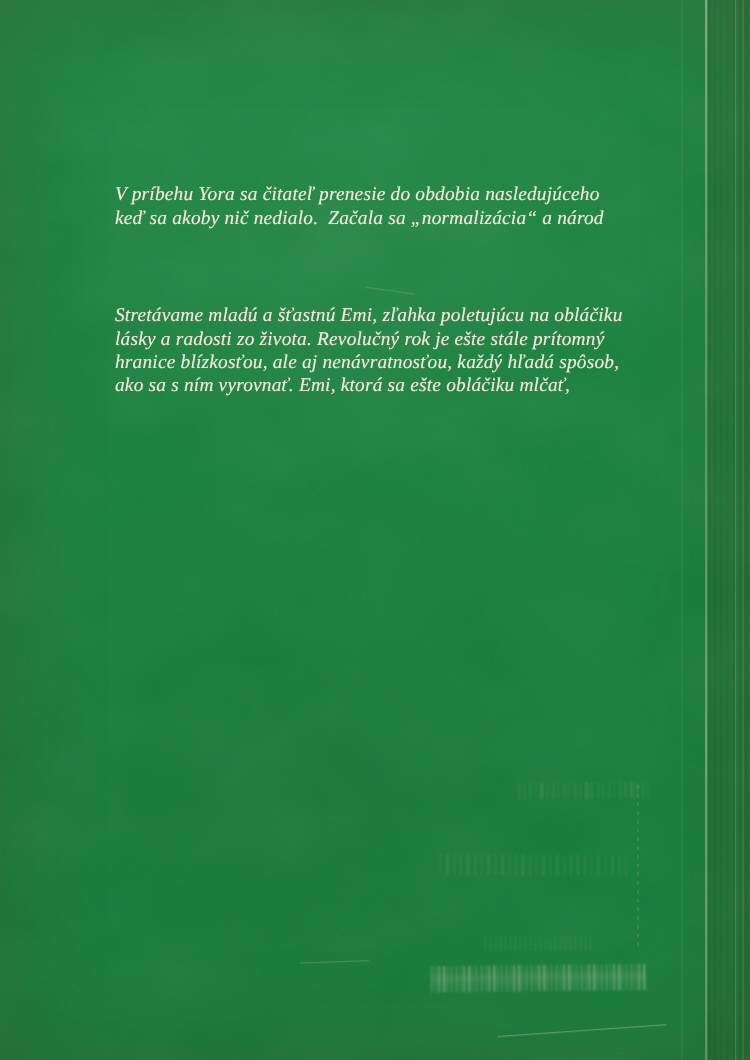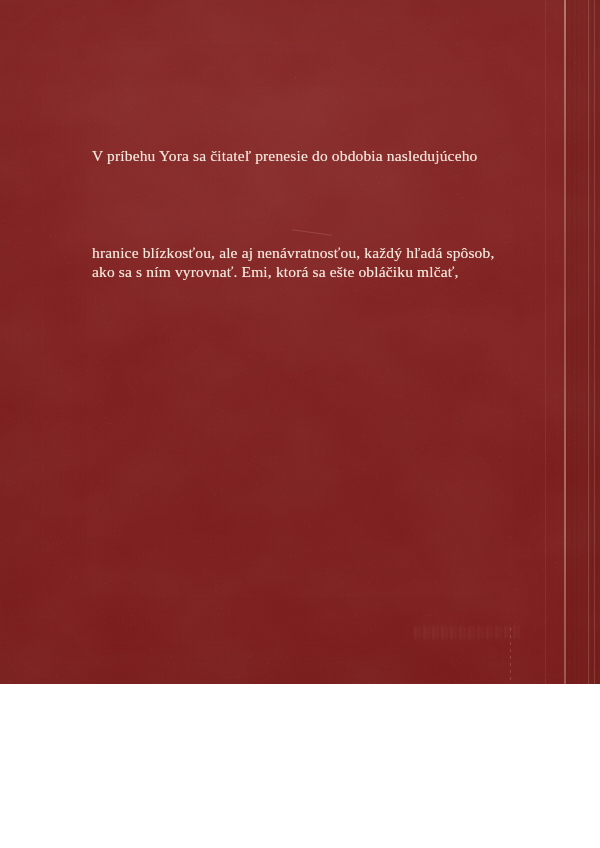--- a/index.html
+++ b/index.html
@@ -3,24 +3,25 @@
 <meta charset="utf-8">
 <style>
   html, body { margin: 0; padding: 0; }
   body {
     width: 600px; height: 848px;
     font-family: "Liberation Serif", "DejaVu Serif", serif;
     background: #ffffff;
   }
   .cover {
     position: relative;
-    width: 600px; height: 684px;
-    background: #7f1d1d;
+    width: 600px; height: 848px;
+    background: #15803d;
     overflow: hidden;
     box-shadow: inset 0 0 90px rgba(95,32,22,0.20);
+    font-style: italic;
   }
   
   .tone {
     position: absolute; inset: 0;
     background:
       radial-gradient(ellipse 420px 300px at 45% 22%, rgba(255,235,225,0.05), rgba(255,235,225,0) 70%),
       radial-gradient(ellipse 500px 380px at 40% 75%, rgba(70,20,12,0.05), rgba(70,20,12,0) 70%),
       linear-gradient(180deg, rgba(255,240,230,0.03), rgba(60,15,8,0.04));
     pointer-events: none;
   }
@@ -139,23 +140,26 @@
         <feColorMatrix in="m" type="matrix" values="0 0 0 0 1  0 0 0 0 0.9  0 0 0 0 0.84  0 0 0 0.10 0"></feColorMatrix>
       </filter>
     </defs>
     <rect width="600" height="848" filter="url(#mottle)" opacity="0.5"></rect>
     <rect width="600" height="848" filter="url(#speck-light)" opacity="0.35"></rect>
     <rect width="600" height="848" filter="url(#speck-dark)" opacity="0.22"></rect>
   </svg>
 
   <div class="blurb para-1">
     <div class="line">V príbehu Yora sa čitateľ prenesie do obdobia nasledujúceho</div>
+    <div class="line">keď sa akoby nič nedialo.  Začala sa „normalizácia“ a národ</div>
   </div>
 
   <div class="blurb para-2">
+    <div class="line">Stretávame mladú a šťastnú Emi, zľahka poletujúcu na obláčiku</div>
+    <div class="line">lásky a radosti zo života. Revolučný rok je ešte stále prítomný</div>
     <div class="line">hranice blízkosťou, ale aj nenávratnosťou, každý hľadá spôsob,</div>
     <div class="line">ako sa s ním vyrovnať. Emi, ktorá sa ešte obláčiku mlčať,</div>
   </div>
 
   <div class="mark-row row-a"></div>
   <div class="mark-row row-b"></div>
   <div class="mark-row row-c"></div>
   <div class="mark-row row-d"></div>
   <div class="vert-mark"></div>
 

